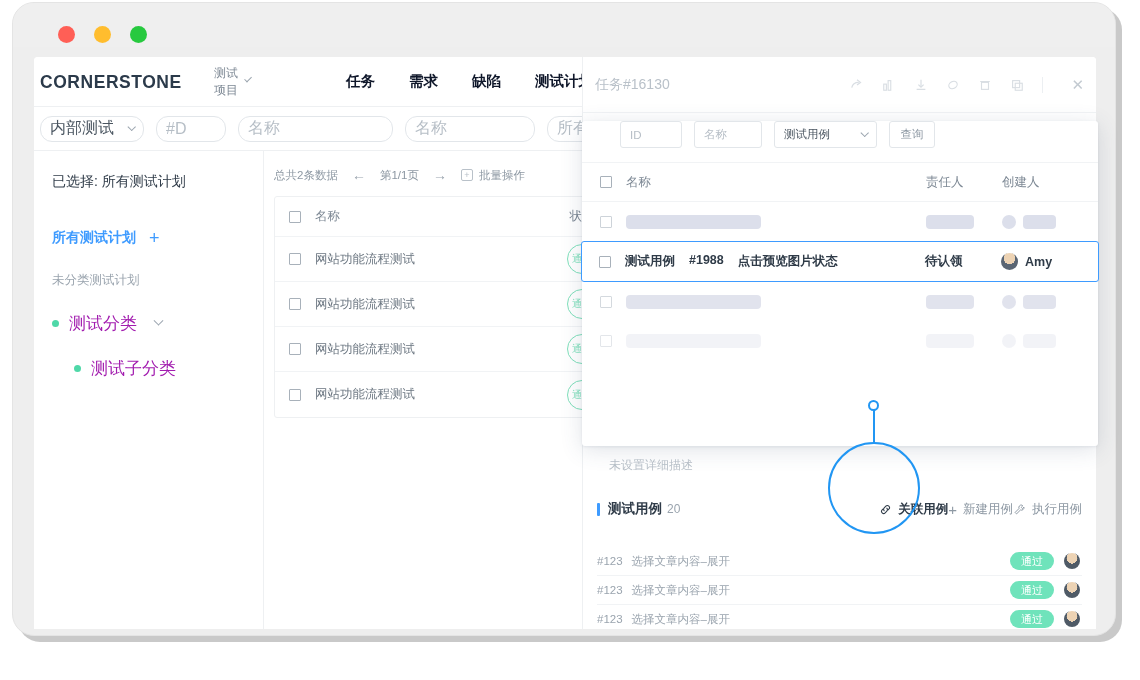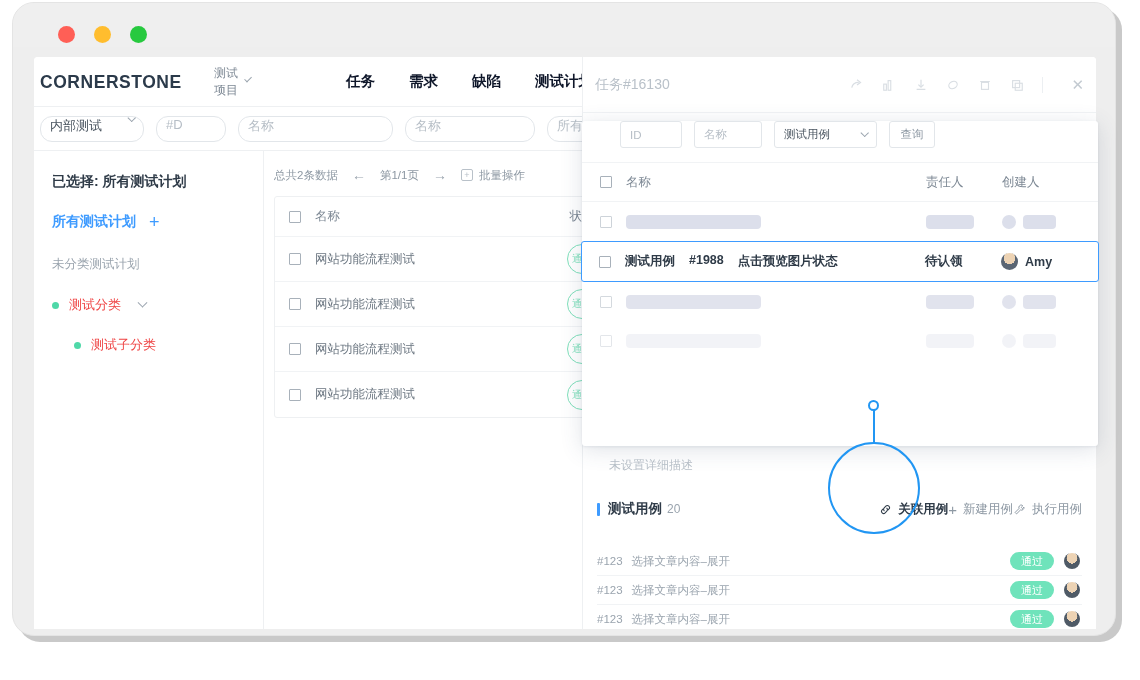--- a/index.html
+++ b/index.html
@@ -85,42 +85,42 @@
     background:#e6c19f;
   }
 
   
   .filterbar {
     height: 44px; background: #fff; border-bottom: 1px solid #eef0f2;
     display: flex; align-items: center; gap: 12px; padding: 0 6px;
   }
   .fld {
     height: 26px; border: 1px solid #e2e6ea; border-radius: 12px;
-    background: #fff; font-size: 13px; color: #b6bec6;
-    display: flex; padding: 0 9px;
+    background: #fff; font-size: 16px; color: #b6bec6;
+    display: flex; align-items: center; padding: 0 9px;
   }
   .fld.sel { width: 104px; color: #4a5560; justify-content: space-between; }
   .fld.w70  { width: 70px; }
   .fld.w130 { width: 130px; }
   .fld.w155 { width: 155px; }
   .fld.w110 { width: 110px; }
   .mini-caret { width:6px;height:6px;border-right:1.3px solid #9aa4ae;border-bottom:1.3px solid #9aa4ae;
                 transform:rotate(45deg) translate(-1px,-2px); }
 
   
   .body-split { display: flex; height: 478px; }
 
   .sidebar { width: 230px; background: #fff; border-right: 1px solid #eef0f2; padding: 22px 0 0 18px; }
-  .sb-selected { font-size: 14px; font-weight: 700; color: #2f3b48; margin-bottom: 22px; }
+  .sb-selected { font-size: 14px; font-weight: 400; color: #2f3b48; margin-bottom: 38px; }
   .sb-all { font-size: 14px; color: #3e9bff; font-weight: 700; display: flex; align-items: center; gap: 13px; cursor: pointer; }
   .plus-ic { font-size: 18px; font-weight: 400; color: #3e9bff; line-height: 1; }
   .sb-uncat { font-size: 12.5px; color: #9aa4ae; margin-top: 25px; cursor: pointer; }
   .sb-node { display: flex; align-items: center; gap: 10px; margin-top: 23px; cursor: pointer; }
   .bullet { width: 7px; height: 7px; border-radius: 50%; background: #4fd8a8; flex: none; }
-  .sb-label { font-size: 13px; color: #ef4444; }
+  .sb-label { font-size: 17px; color: #a21caf; }
   .sb-child { display: flex; align-items: center; gap: 10px; margin-top: 22px; margin-left: 22px; cursor: pointer; }
 
   
   .main { flex: 1; background: #fff; padding: 16px 0 0 10px; position: relative; }
   .tbl-toolbar { display: flex; align-items: center; gap: 14px; font-size: 11.5px; color: #8d98a3; margin-bottom: 13px; }
   .tb-arrow { font-size: 14px; color: #9aa4ae; cursor: pointer; }
   .tb-btn { display: flex; align-items: center; gap: 6px; cursor: pointer; }
   .sq-ic { width: 12px; height: 12px; border: 1px solid #b9c1c9; border-radius: 2px;
            display: flex; align-items: center; justify-content: center; font-size: 9px; color: #b9c1c9; }
 

